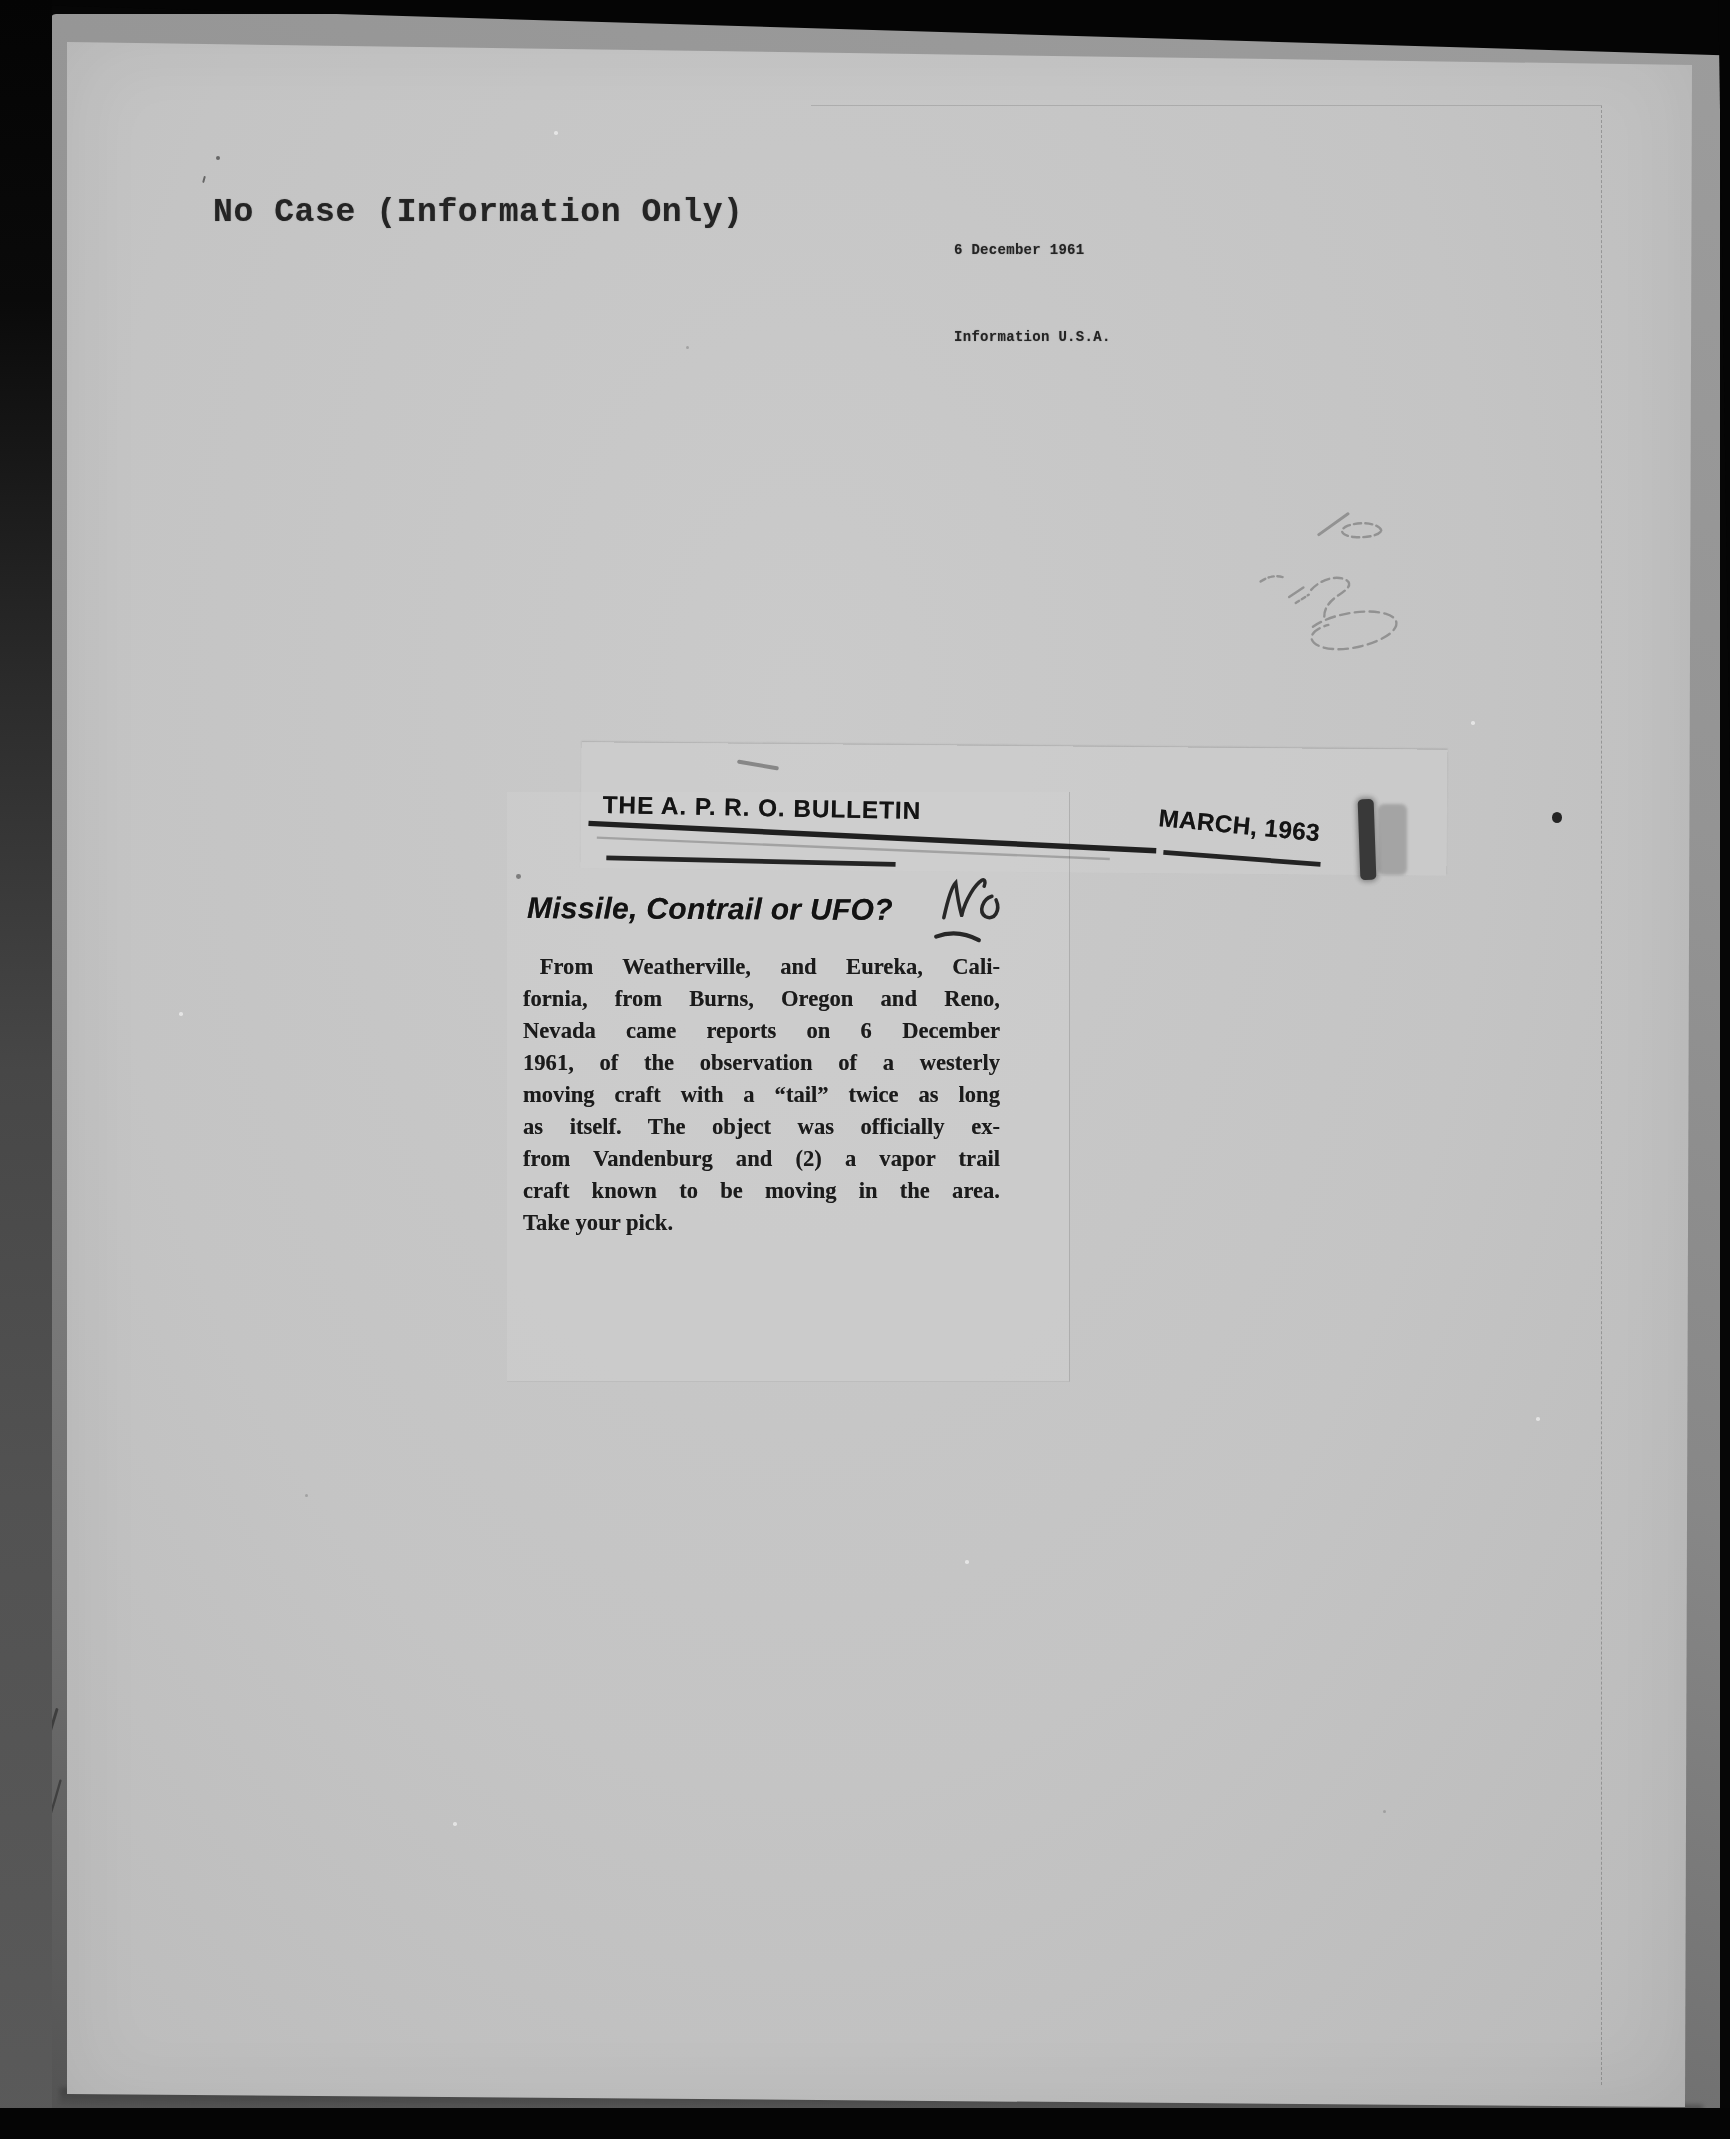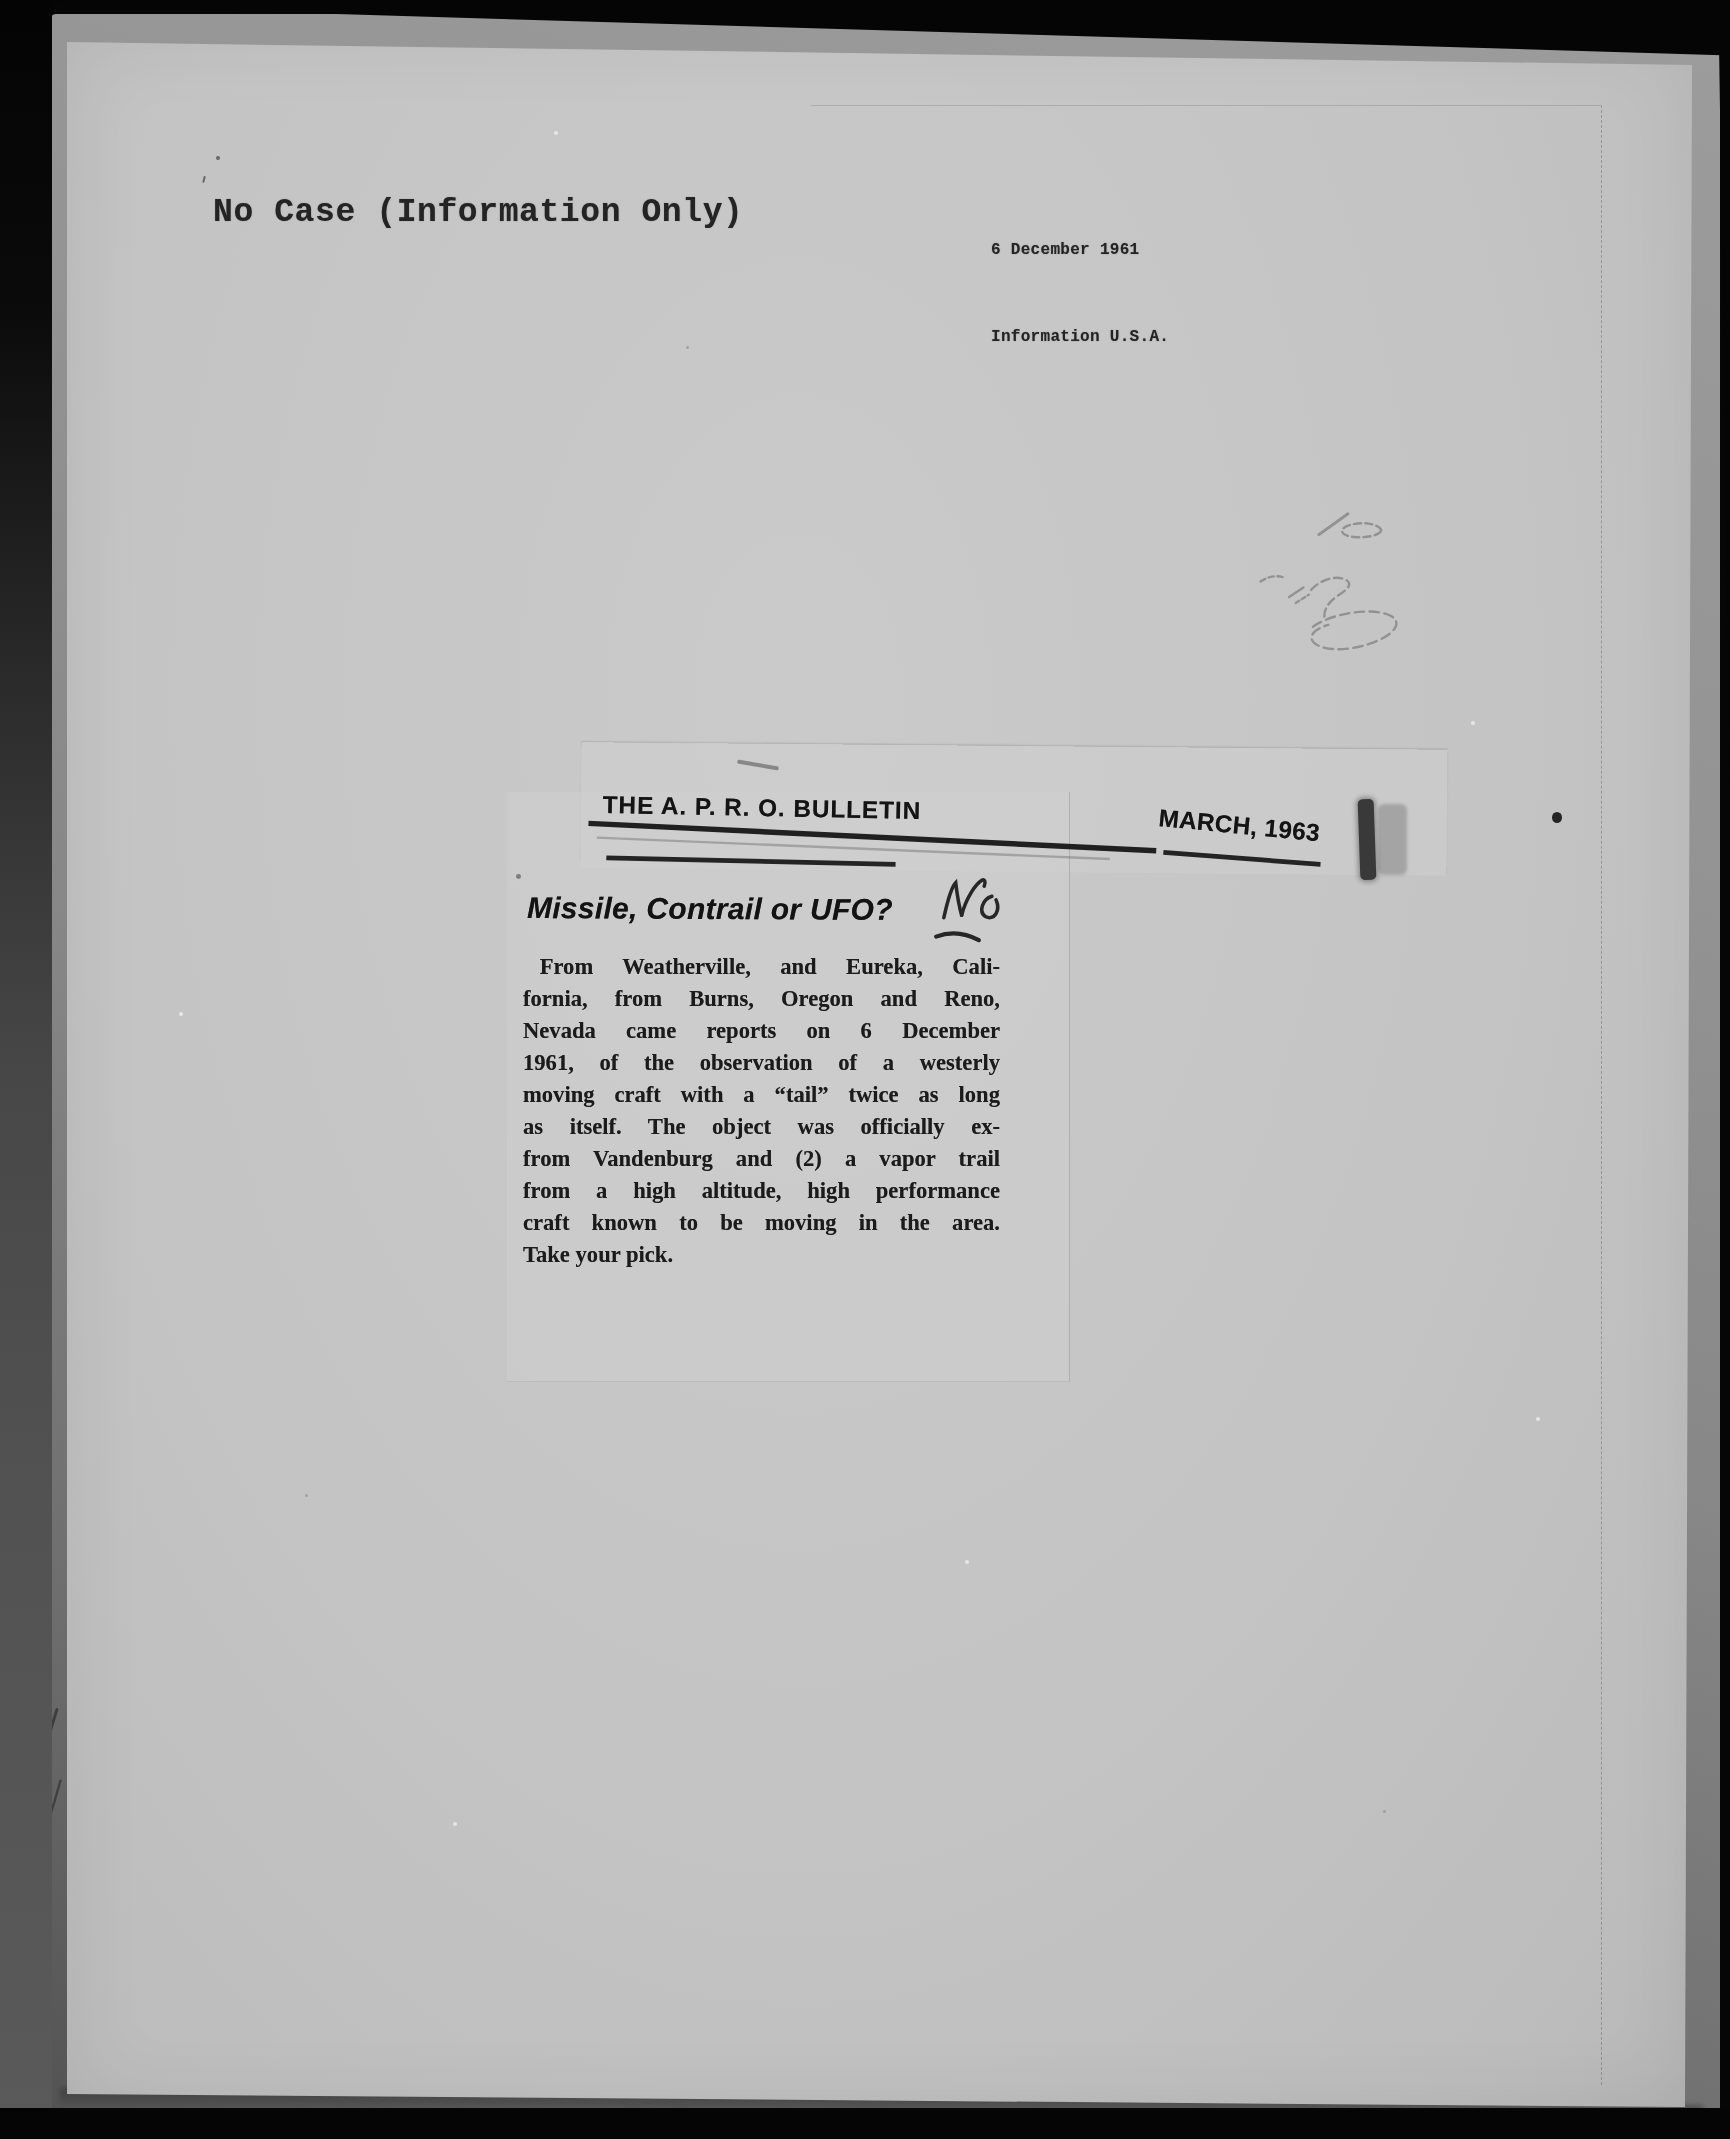--- a/index.html
+++ b/index.html
@@ -26,21 +26,21 @@
 
   
   .pencil-frame{position:absolute;left:744px;top:69px;width:790px;height:1979px;
         border-top:1.2px solid rgba(70,70,70,.20);
         border-right:1.2px dashed rgba(60,60,60,.32);}
 
   
   .typed{position:absolute;font-family:"Liberation Mono",monospace;font-weight:700;color:#242424;
          text-shadow:0 0 1.2px rgba(30,30,30,.40);white-space:pre;}
   .case-label{left:146px;top:160px;font-size:33px;line-height:33px;letter-spacing:0.6px;}
-  .date-block{left:924px;top:142px;font-size:16px;line-height:29px;letter-spacing:0.3px;}
+  .date-block{left:887px;top:142px;font-size:14px;line-height:29px;letter-spacing:0.3px;}
 
   
   .clip-strip{position:absolute;background:rgba(207,207,207,.50);}
   .masthead-strip{left:514px;top:710px;width:866px;height:126px;transform:rotate(.5deg);
          box-shadow:0 -1.2px 1.2px rgba(110,110,110,.25);}
   .article-strip{left:440px;top:756px;width:562px;height:589px;
          border-right:1.2px solid rgba(100,100,100,.28);border-bottom:0.6px solid rgba(110,110,110,.15);}
 
   
   .masthead{position:absolute;left:536px;top:755px;font-size:24.4px;font-weight:700;letter-spacing:0.9px;
@@ -157,21 +157,20 @@
     </svg>
 
     <div class="article">
       <div class="jline indent">From Weatherville, and Eureka, Cali-</div>
       <div class="jline">fornia, from Burns, Oregon and Reno,</div>
       <div class="jline">Nevada came reports on 6 December</div>
       <div class="jline">1961, of the observation of a westerly</div>
       <div class="jline">moving craft with a “tail” twice as long</div>
       <div class="jline">as itself. The object was officially ex-</div>
       <div class="jline">from Vandenburg and (2) a vapor trail</div>
-      <div class="jline">from a high altitude, high performance</div>
       <div class="jline">craft known to be moving in the area.</div>
       <div class="jline last">Take your pick.</div>
     </div>
 
     <div class="mark" style="left:149px;top:120px;width:4.2px;height:4.2px;"></div>
     <div class="mark" style="left:136px;top:140px;width:2.4px;height:7.1px;transform:rotate(15deg);border-radius:1.2px;"></div>
     <div class="mark" style="left:449px;top:838px;width:4.8px;height:4.8px;opacity:.8;"></div>
     <div class="mark" style="left:619px;top:310px;width:3px;height:3px;opacity:.4;"></div>
     <div class="mark" style="left:238px;top:1458px;width:3px;height:3px;opacity:.35;"></div>
     <div class="mark" style="left:1316px;top:1774px;width:3px;height:3px;opacity:.35;"></div>

